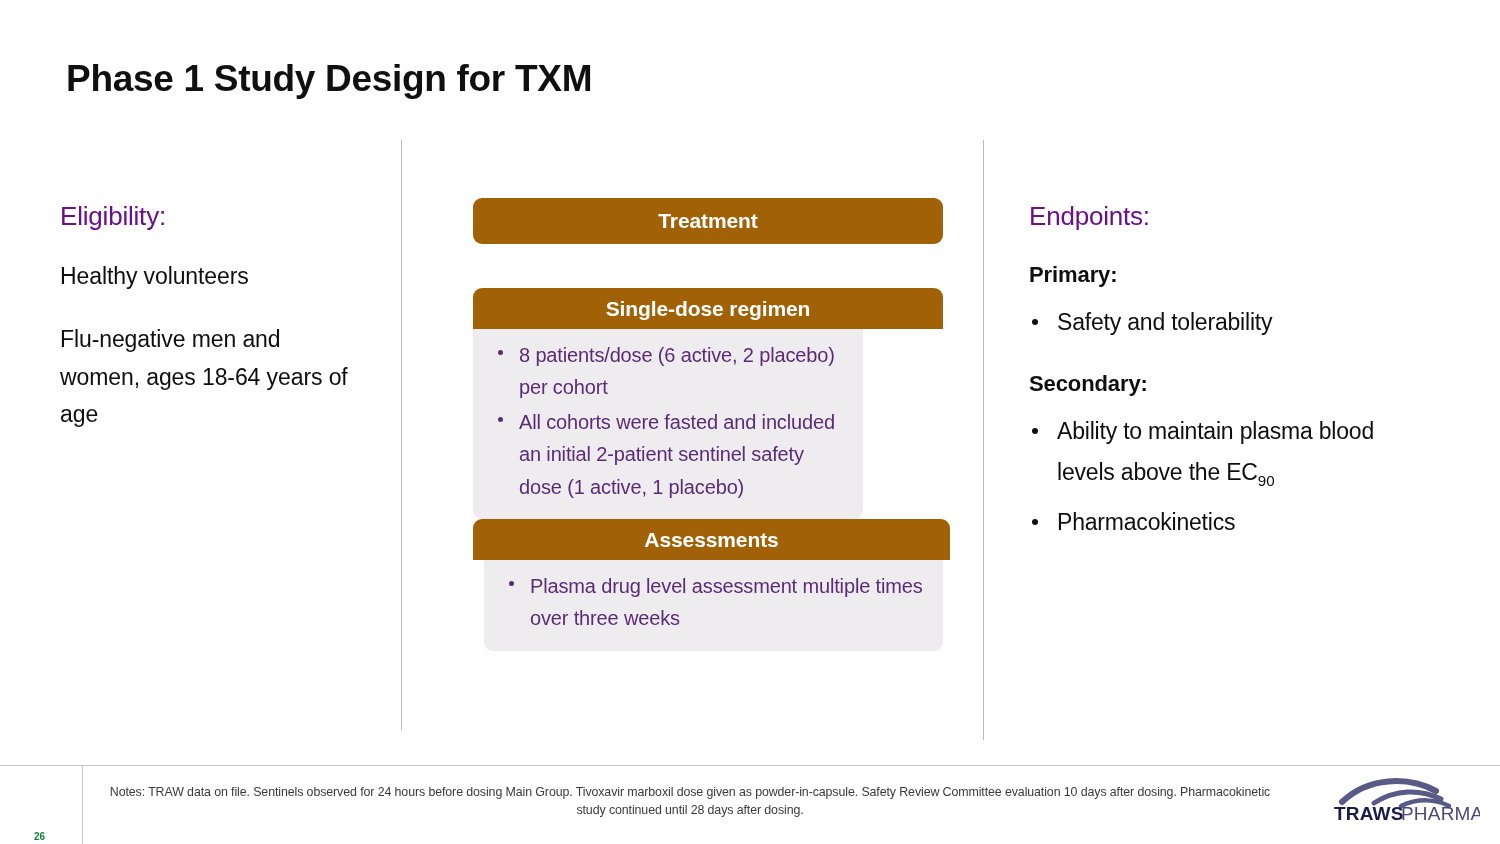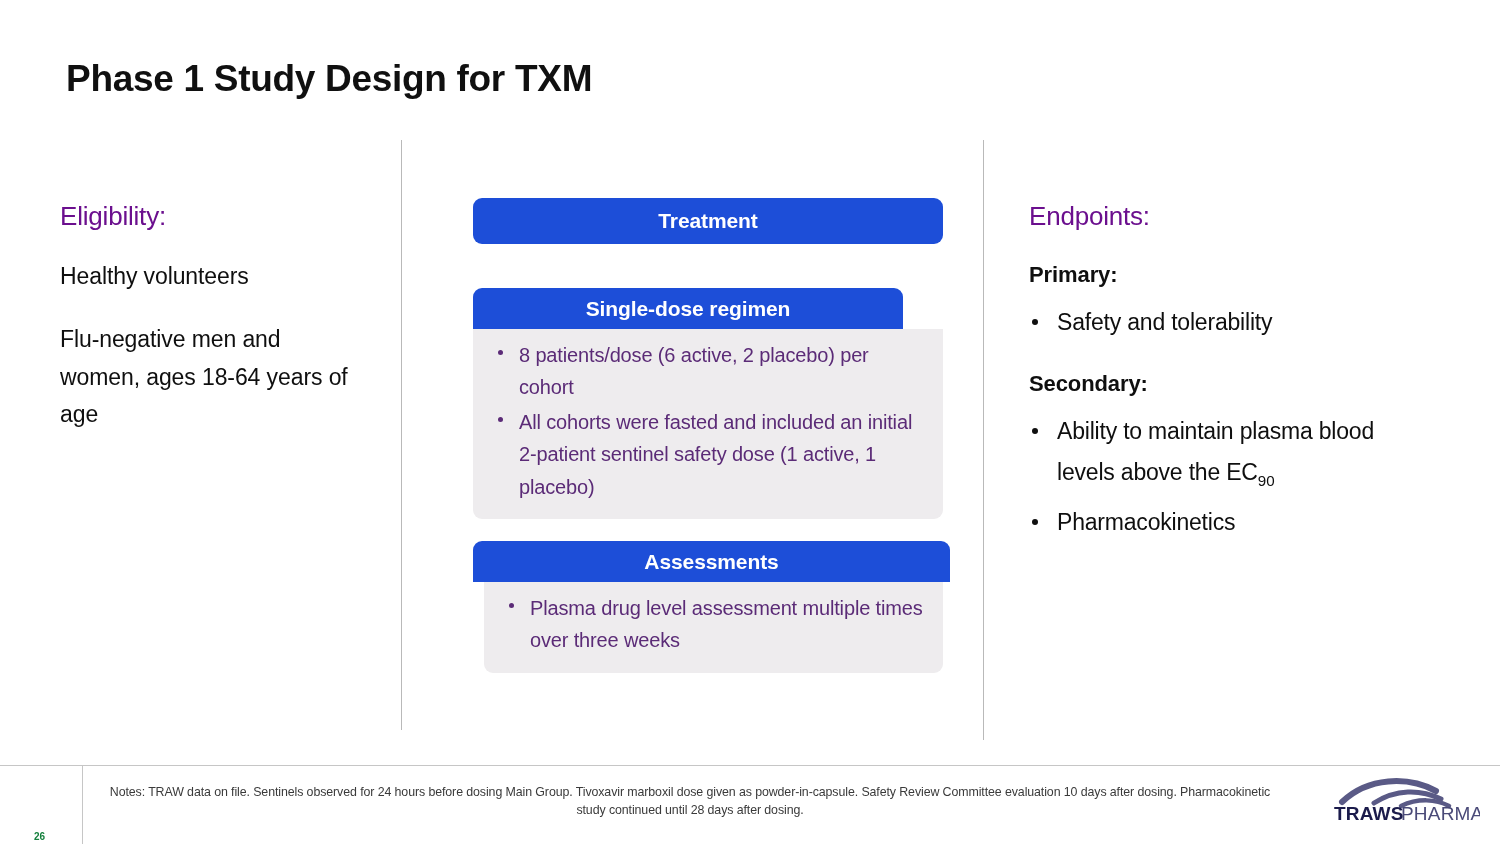--- a/index.html
+++ b/index.html
@@ -67,21 +67,21 @@
   }
 
   
   .center-col {
     position: absolute;
     left: 473px;
     top: 198px;
     width: 470px;
   }
   .bar {
-    background: #1d4ed8;
+    background: #a16207;
     border-radius: 9px;
     color: #ffffff;
     font-size: 21px;
     font-weight: bold;
     text-align: center;
     letter-spacing: -0.1px;
     box-sizing: border-box;
   }
   #treatment-bar {
     height: 46px;
@@ -94,22 +94,22 @@
     border-radius: 9px 9px 0 0;
     position: relative;
     z-index: 2;
   }
   .section-body {
     background: #EEECEE;
     border-radius: 0 0 9px 9px;
     padding: 10px 16px 14px 16px;
     box-sizing: border-box;
   }
-  #single-dose-header { width: 430px; }
-  #single-dose-body   { width: 470px; margin-bottom: 22px; }
+  #single-dose-header { width: 470px; }
+  #single-dose-body   { width: 390px; }
   #assessments-header { width: 477px; }
   #assessments-body   { width: 459px; margin-left: 11px; }
 
   .ul-purple {
     list-style: none;
     margin: 0;
     padding: 0;
   }
   .ul-purple li {
     position: relative;

